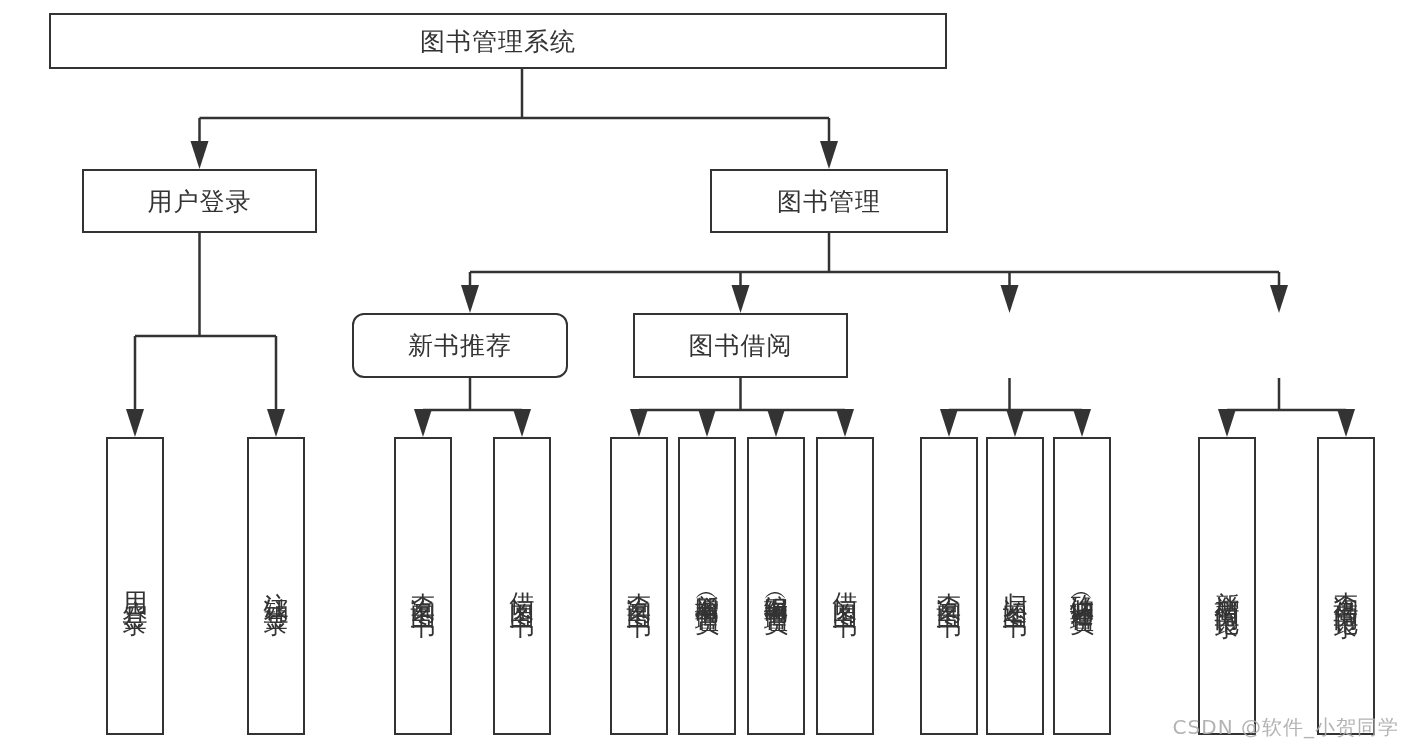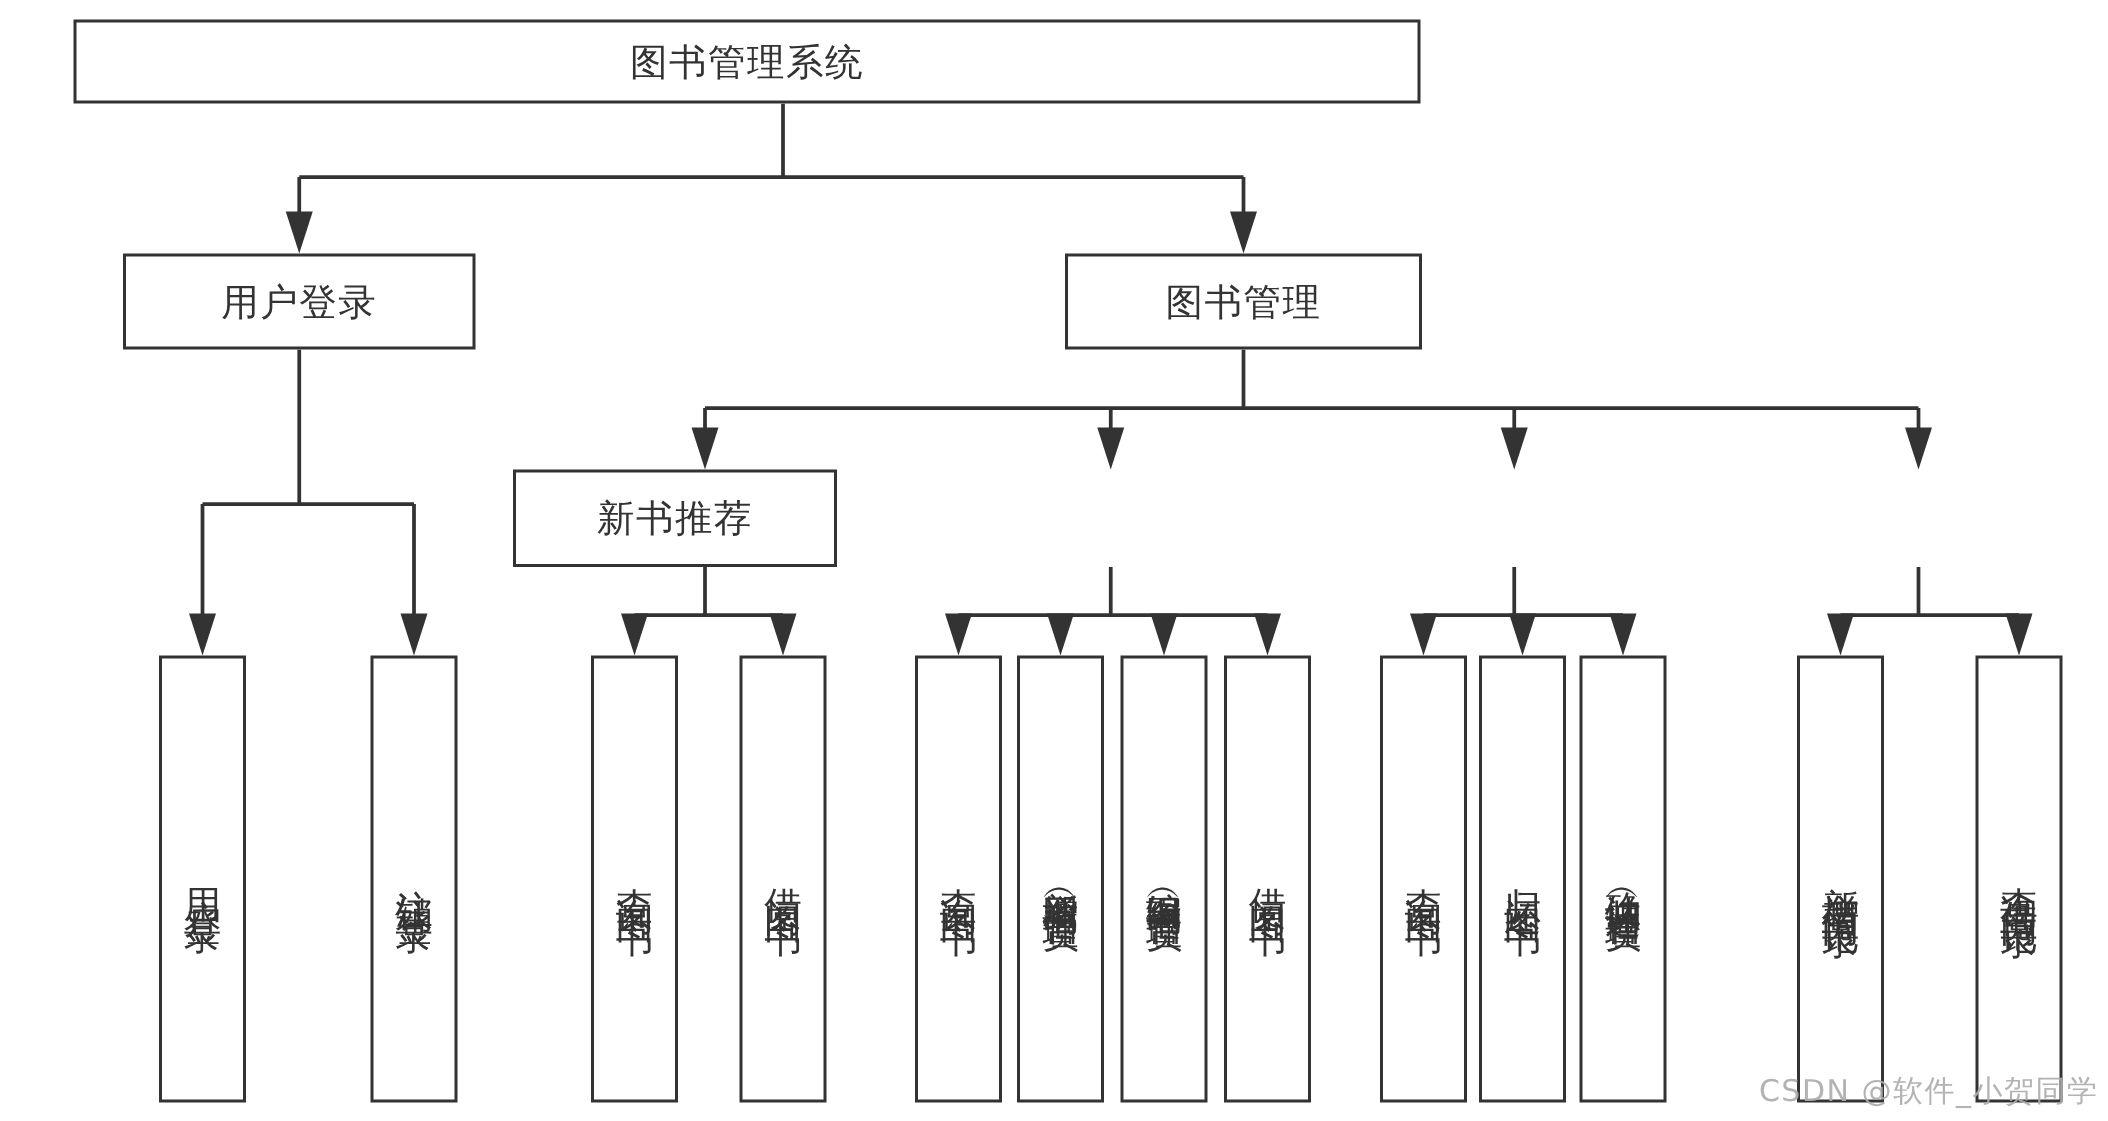--- a/index.html
+++ b/index.html
@@ -78,21 +78,22 @@
       <polygon points="1218,409 1236,409 1227,437"></polygon>
       <polygon points="1337,409 1355,409 1346,437"></polygon>
     </g>
   </svg>
 
   <div class="box" style="left:21px;top:13px;width:898px;height:56px;margin-left:28px;">图书管理系统</div>
 
   <div class="box" style="left:82px;top:169px;width:235px;height:64px;">用户登录</div>
   <div class="box" style="left:710px;top:169px;width:238px;height:64px;">图书管理</div>
 
-  <div class="box" style="left:342px;top:313px;width:216px;height:65px;">新书推荐</div>
+  <div class="box" style="left:352px;top:313px;width:216px;height:65px;border-radius:12px;">新书推荐</div>
+  <div class="box" style="left:633px;top:313px;width:215px;height:65px;">图书借阅</div>
 
   <div class="box v4" style="left:106px;top:437px;width:58px;height:298px;">
     <span class="vtext">用户登录</span>
   </div>
   <div class="box v4" style="left:247px;top:437px;width:58px;height:298px;">
     <span class="vtext">注销登录</span>
   </div>
 
   <div class="box v4" style="left:394px;top:437px;width:58px;height:298px;">
     <span class="vtext">查询图书</span>

